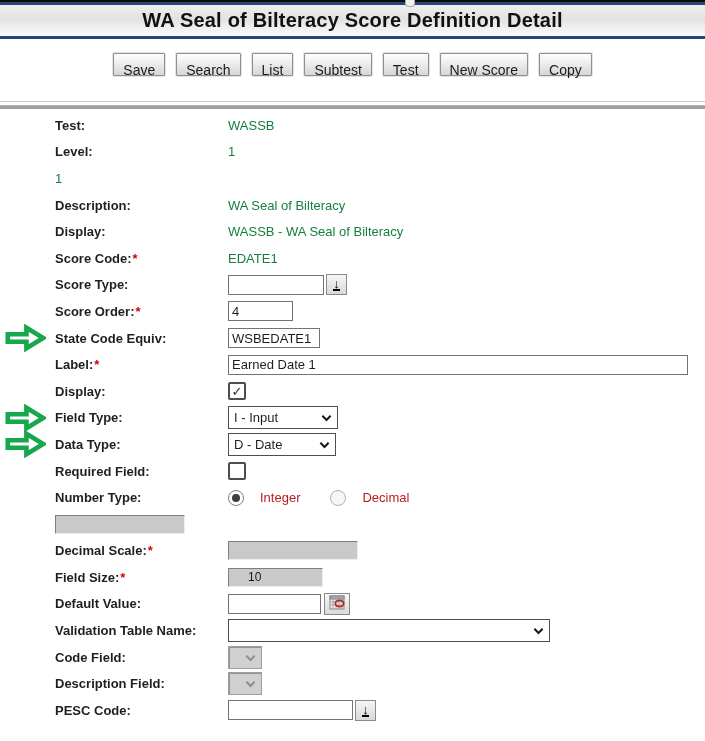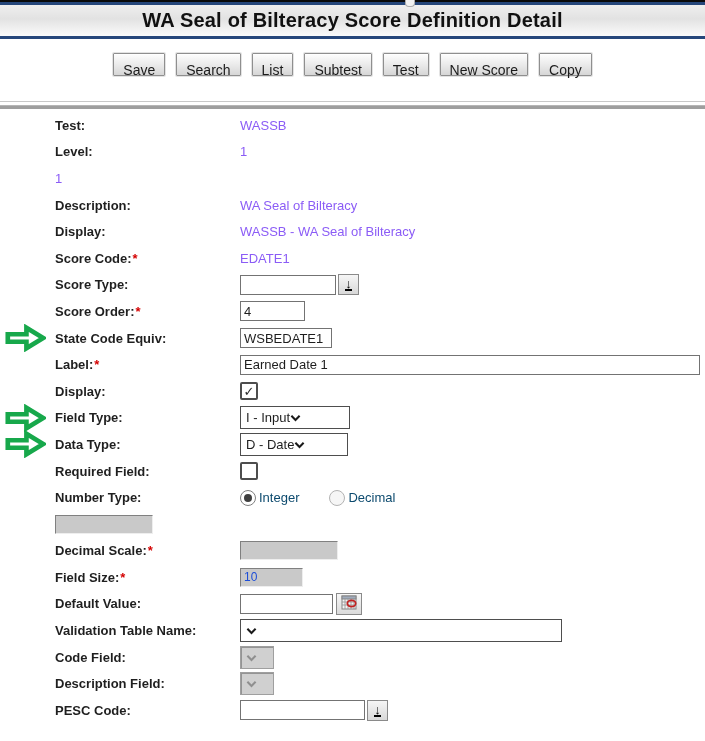--- a/index.html
+++ b/index.html
@@ -16,51 +16,51 @@
   .toolbar{height:48px;padding-top:14px;display:flex;justify-content:center;gap:11px;}
   .btn{height:23px;padding:8px 9px;font-size:14px;color:#1c1c1c;cursor:pointer;
      font-family:"Liberation Sans","DejaVu Sans",sans-serif;
      border:1px solid #8f8f8f;border-radius:1px;
      background:linear-gradient(180deg,#fefefe 0%,#e9e9e9 55%,#d6d6d6 100%);
      box-shadow:inset 0 1px 0 #ffffff,0 0 0 1px #e3e3e3;}
   .rule-thin{height:1px;background:#c8c8c8;}
   .rule-gap{height:3px;background:#ffffff;}
   .rule-thick{height:3px;background:#9e9e9e;border-top:1px solid #b5b5b5;}
   .form-rows{padding-top:3px;}
-  .row{position:relative;display:flex;align-items:center;height:26.6px;padding-left:55px;gap:12px;}
+  .row{position:relative;display:flex;align-items:center;height:26.6px;padding-left:55px;}
   .label{width:173px;flex-shrink:0;font-size:13px;font-weight:bold;color:#1f1f1f;}
   .req{color:#d40000;margin-left:1px;}
   .ptr{position:absolute;left:5px;top:50%;transform:translateY(-50%);line-height:0;}
   .ctrl{display:flex;align-items:center;}
-  .static{font-size:13px;color:#8b5cf6;}
+  .static{font-size:13px;color:#15803d;}
   .txt{height:16px;border:1px solid #737373;background:#fff;font-size:13px;
      padding:1px 3px;color:#1e1e1e;font-family:"Liberation Sans","DejaVu Sans",sans-serif;}
-  .dis{height:15px;background:#c9c9c9;color:#1d4ed8;font-size:12px;padding:1px 3px;
+  .dis{height:15px;background:#c9c9c9;color:#0f172a;font-size:12px;padding:1px 19px;
      border-style:solid;border-width:1px;
      border-color:#808080 #eeeeee #eeeeee #808080;
      font-family:"Liberation Sans","DejaVu Sans",sans-serif;}
   .combo-btn{width:21px;height:21px;margin-left:2px;display:flex;align-items:center;
      justify-content:center;border:1px solid #8a8a8a;
      background:linear-gradient(180deg,#f6f6f6,#d8d8d8);cursor:pointer;padding:0;}
   .dda{font-size:13px;font-weight:bold;color:#000;line-height:11px;
      border-bottom:2px solid #000;}
   .cb{width:14px;height:14px;border:2px solid #4d4d4d;border-radius:2px;background:#fff;
      display:flex;align-items:center;justify-content:center;cursor:pointer;
      font-size:13px;font-weight:bold;color:#2b2b2b;line-height:1;}
   .sel{box-sizing:border-box;height:23px;border:1px solid #4e4e4e;background:#fff;
-     display:flex;align-items:center;
+     display:flex;align-items:center;justify-content:space-between;
      padding:0 5px;font-size:13px;color:#1e1e1e;cursor:pointer;}
   .sel.disabled{background:#d0d0d0;border-color:#9f9f9f;
      box-shadow:inset 1px 1px 0 #949494;color:#909090;cursor:default;}
   .rg{display:flex;align-items:center;margin-right:30px;}
   .radio{width:14px;height:14px;border-radius:50%;border:1.5px solid #b3b3b3;
      background:#f6f6f6;display:flex;align-items:center;justify-content:center;cursor:pointer;}
   .radio.on{border-color:#7f7f7f;background:#fff;}
   .radio.on::after{content:"";width:8px;height:8px;border-radius:50%;background:#3f3f3f;}
-  .rlabel{font-size:13px;color:#0c4a6e;margin-left:3px;}
+  .rlabel{font-size:13px;color:#b91c1c;margin-left:16px;}
   .cal-btn{width:26px;height:22px;margin-left:3px;display:flex;align-items:center;
      justify-content:center;border:1px solid #8a8a8a;
      background:linear-gradient(180deg,#f7f7f7,#dadada);cursor:pointer;padding:0;}
 </style>
 </head>
 <body>
 
 <div class="top-black"></div>
 <div class="top-navy"></div>
 <div class="artifact"></div>

